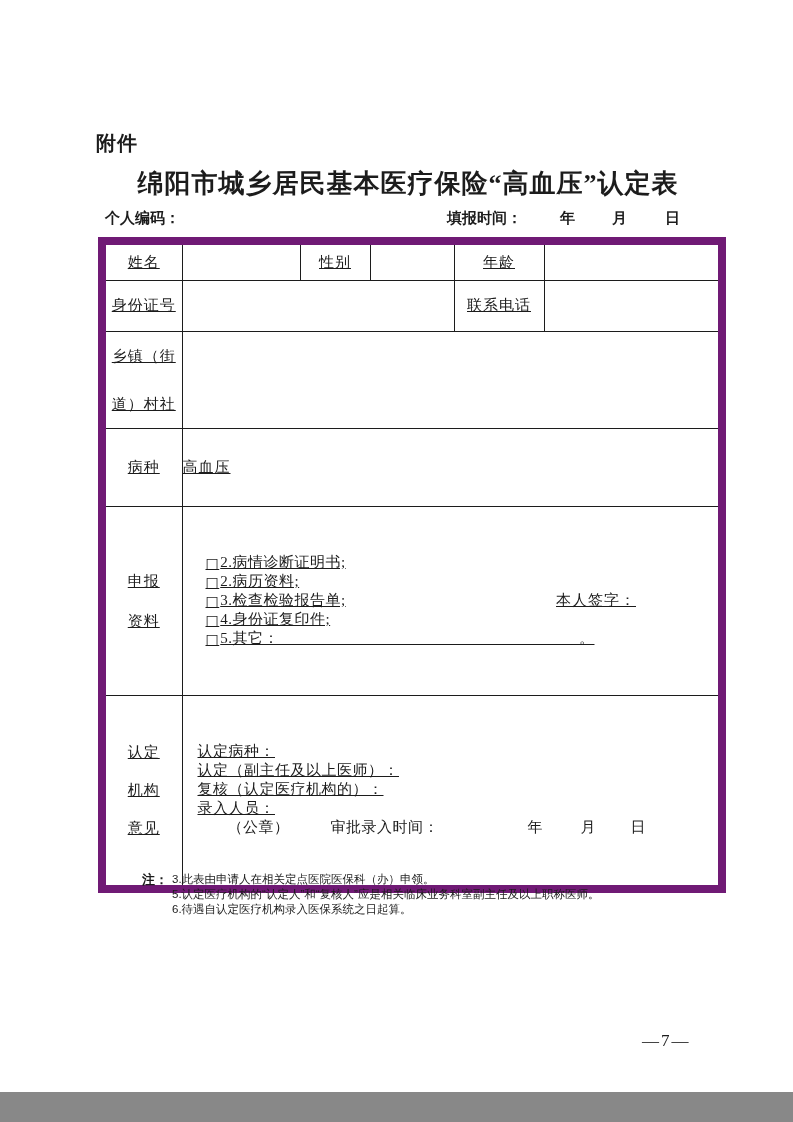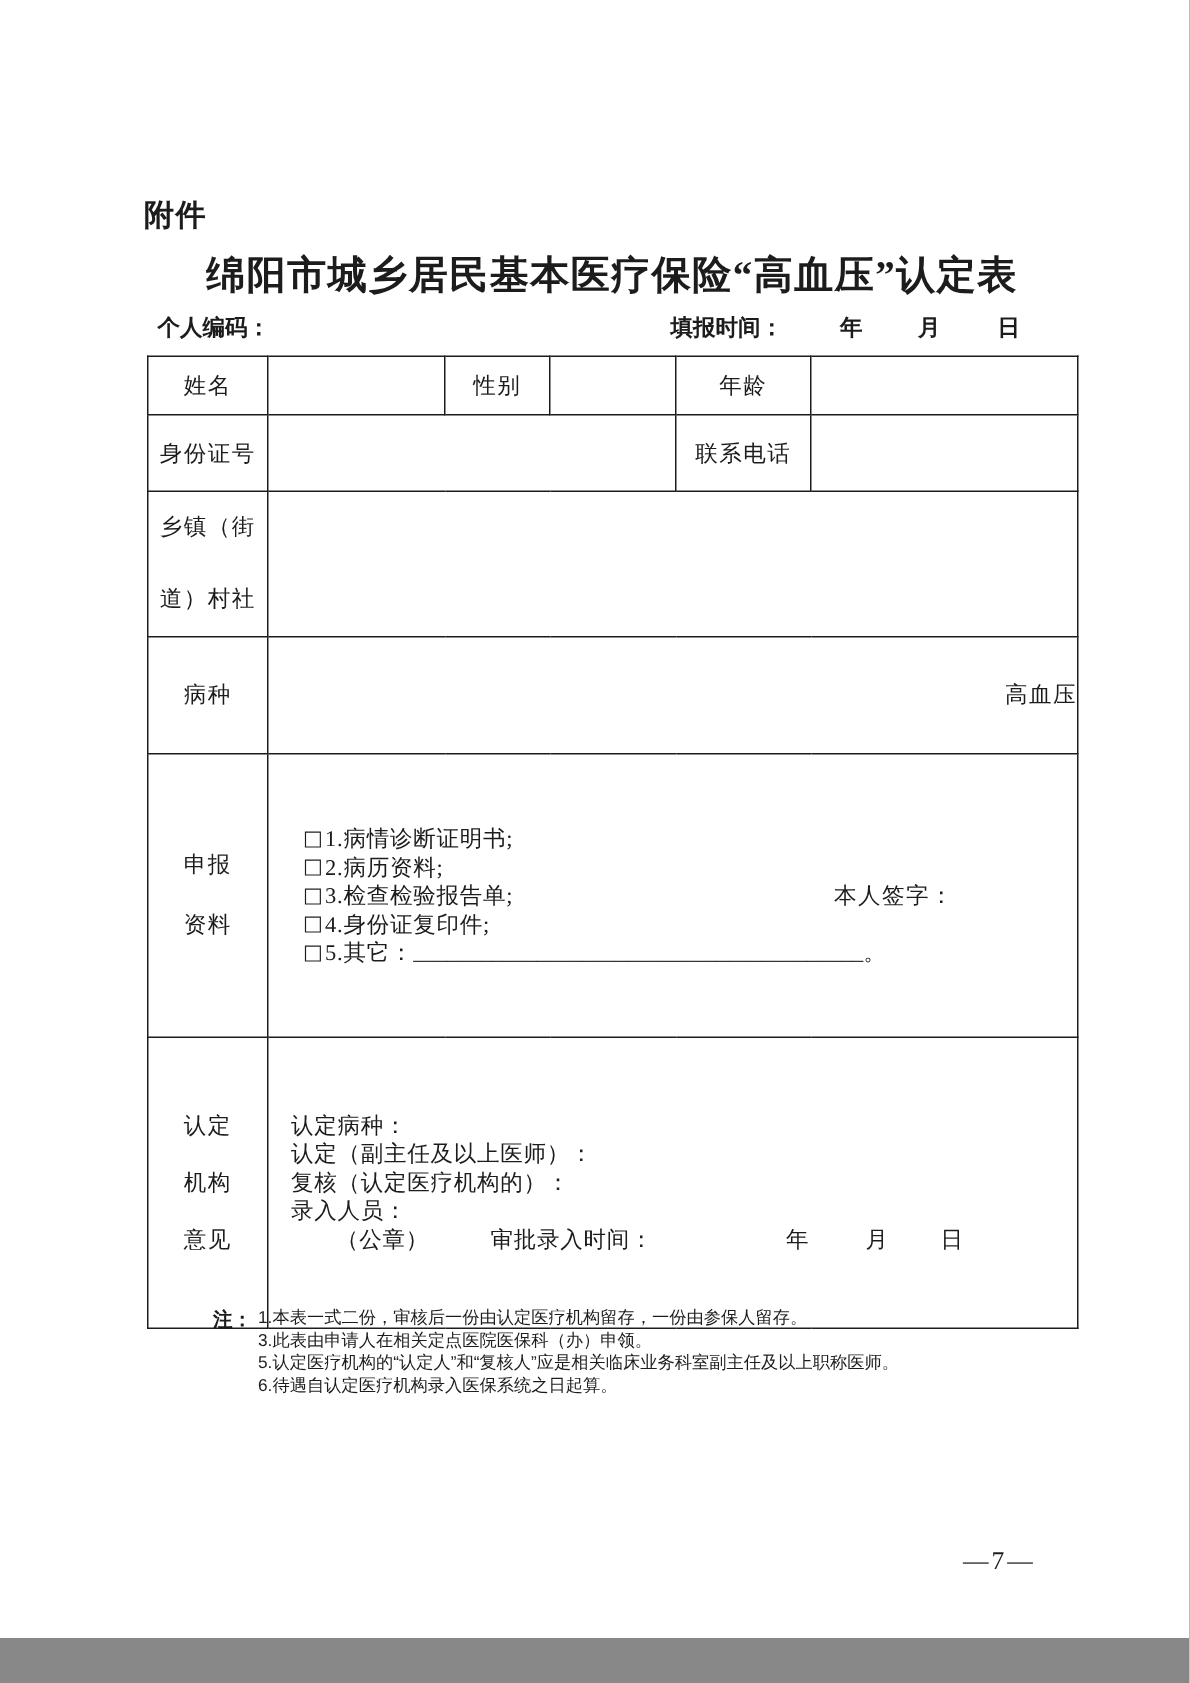--- a/index.html
+++ b/index.html
@@ -31,34 +31,34 @@
   .m-day{left:567px;}
 
   table.form-table{
     position:absolute;left:98px;top:237px;width:620px;
     border-collapse:collapse;table-layout:fixed;
     font-size:15px;
   }
   table.form-table td{
     border:1.5px solid #1c1c1c;padding:0;vertical-align:middle;
   }
-  table.form-table{border:1px solid #701a75;}
+  table.form-table{border:8px solid #701a75;text-decoration:underline;}
   td.lbl{text-align:center;letter-spacing:1px;}
   td.fill{background:#fff;}
   tr.h1{height:39px;}
   tr.h2{height:51px;}
   tr.h3{height:78px;}
   tr.h4{height:78px;}
   tr.h5{height:189px;}
   tr.h6{height:194px;}
   .multiline{white-space:pre-line;}
   .lh36{line-height:48px;}
   .lh40{line-height:40px;}
   .lh38{line-height:38px;}
-  td.center-val{text-align:right;letter-spacing:1px;margin-top:44px;}
+  td.center-val{text-align:left;letter-spacing:1px;margin-top:44px;}
 
   td.materials-cell{vertical-align:middle;}
   .materials-inner{
     display:flex;flex-direction:column;justify-content:space-around;
     height:100%;box-sizing:border-box;padding:10px 0 10px 23px;
   }
   .check-item{display:flex;align-items:center;letter-spacing:0.5px;}
   .cb{font-family:"DejaVu Sans",sans-serif;font-size:14px;margin-right:1px;}
   .signature{margin-left:auto;margin-right:82px;letter-spacing:1px;}
   .underline-text{letter-spacing:0;font-family:"Liberation Serif",serif;}
@@ -143,21 +143,21 @@
         <td class="lbl">病种</td>
         <td class="center-val" colspan="5">高血压</td>
       </tr>
       <tr class="h5">
         <td class="lbl multiline lh40">申报
 资料</td>
         <td class="materials-cell" colspan="5">
           <div class="materials-inner">
             <div class="check-item">
               <span class="cb">□</span>
-              <span>1.病情诊断证明书;</span>
+              <span>2.病情诊断证明书;</span>
             </div>
             <div class="check-item">
               <span class="cb">□</span>
               <span>2.病历资料;</span>
             </div>
             <div class="check-item">
               <span class="cb">□</span>
               <span>3.检查检验报告单;</span>
               <span class="signature">本人签字：</span>
             </div>
@@ -193,21 +193,20 @@
             </div>
           </div>
         </td>
       </tr>
     </tbody>
   </table>
 
   <div class="notes">
     <div class="notes-prefix">注：</div>
     <div class="notes-items">
-      <div class="note-line">1.本表一式二份，审核后一份由认定医疗机构留存，一份由参保人留存。</div>
       <div class="note-line">3.此表由申请人在相关定点医院医保科（办）申领。</div>
       <div class="note-line">5.认定医疗机构的“认定人”和“复核人”应是相关临床业务科室副主任及以上职称医师。</div>
       <div class="note-line">6.待遇自认定医疗机构录入医保系统之日起算。</div>
     </div>
   </div>
 
   <div class="page-number">—7—</div>
 
 </div>
 

